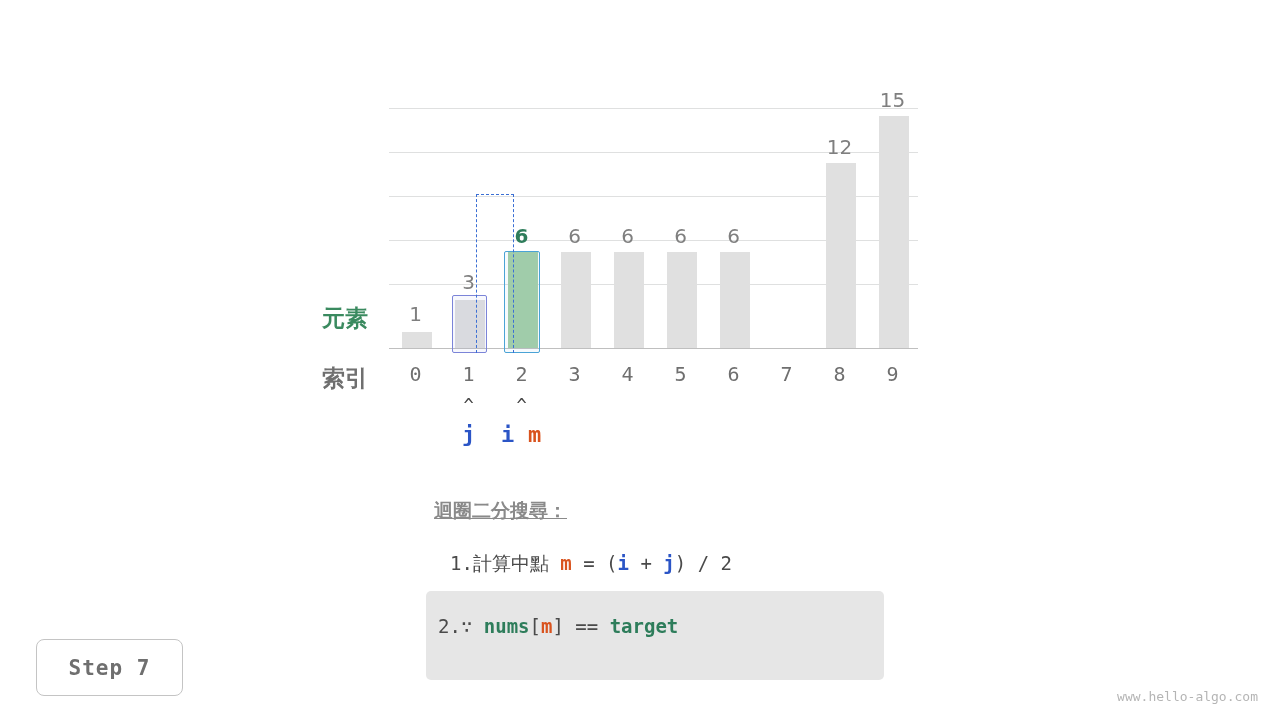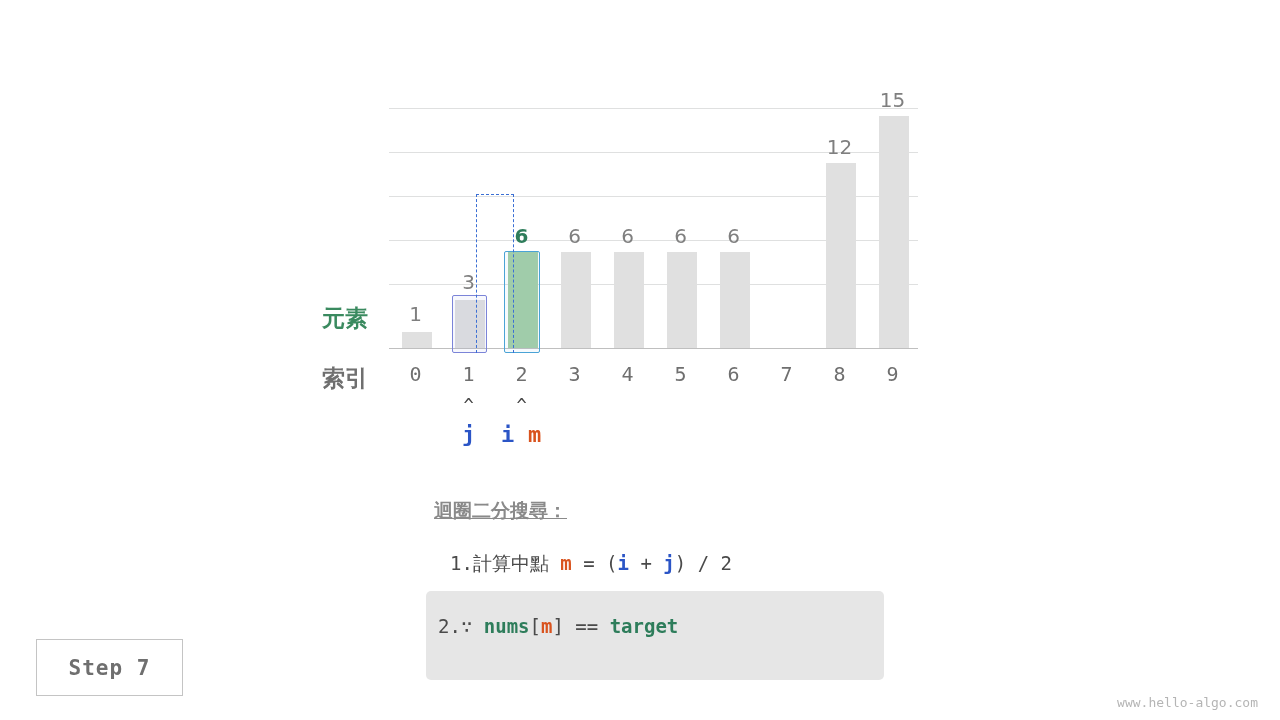--- a/index.html
+++ b/index.html
@@ -197,35 +197,35 @@
   .tk-plain { color: #4a4a4a; }
 
   
   .step-badge {
     position: absolute;
     left: 36px;
     top: 639px;
     width: 145px;
     height: 55px;
     border: 1.5px solid #c4c4c4;
-    border-radius: 0;
+    border-radius: 8px;
     display: flex;
     align-items: center;
     justify-content: center;
     font-family: "DejaVu Sans Mono", monospace;
     font-size: 21px;
     font-weight: bold;
     color: #6f6f6f;
     letter-spacing: 1px;
   }
 
   .watermark {
     position: absolute;
     right: 22px;
-    bottom: 10px;
+    bottom: 16px;
     font-size: 13px;
     color: #b5b5b5;
     font-family: "DejaVu Sans Mono", monospace;
   }
 </style>
 </head>
 <body>
 
 <div class="stage">
 

